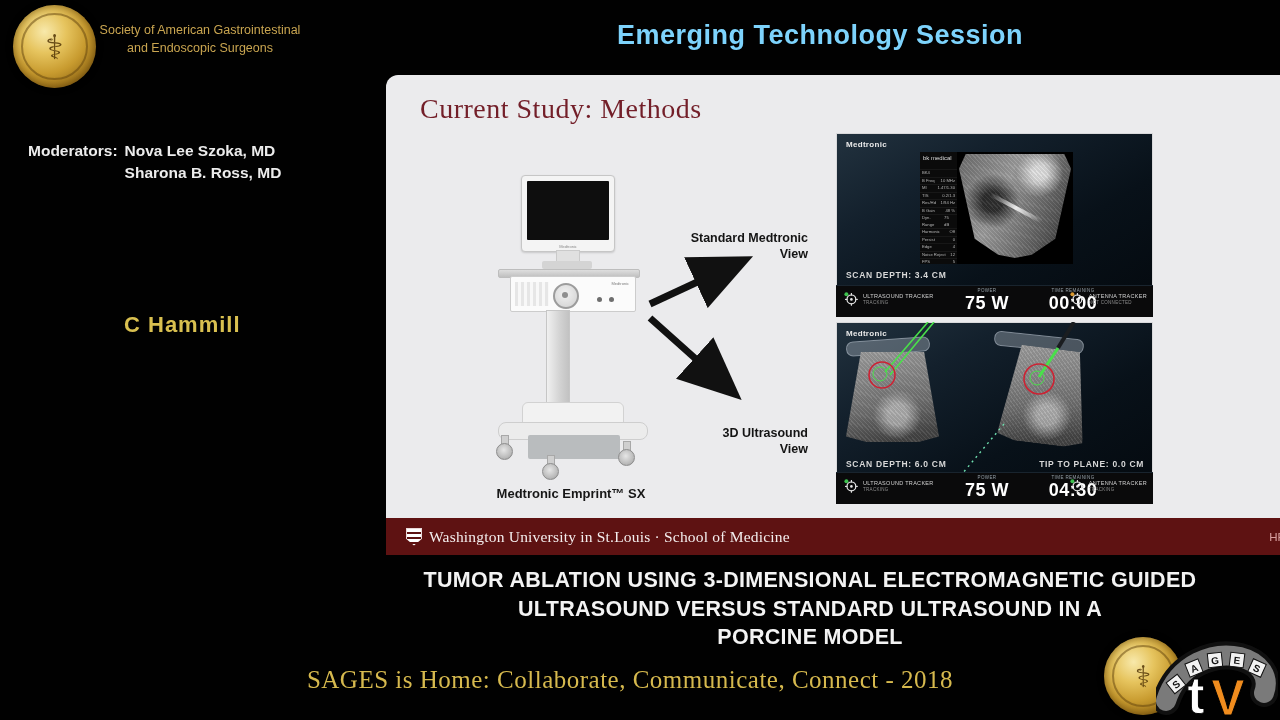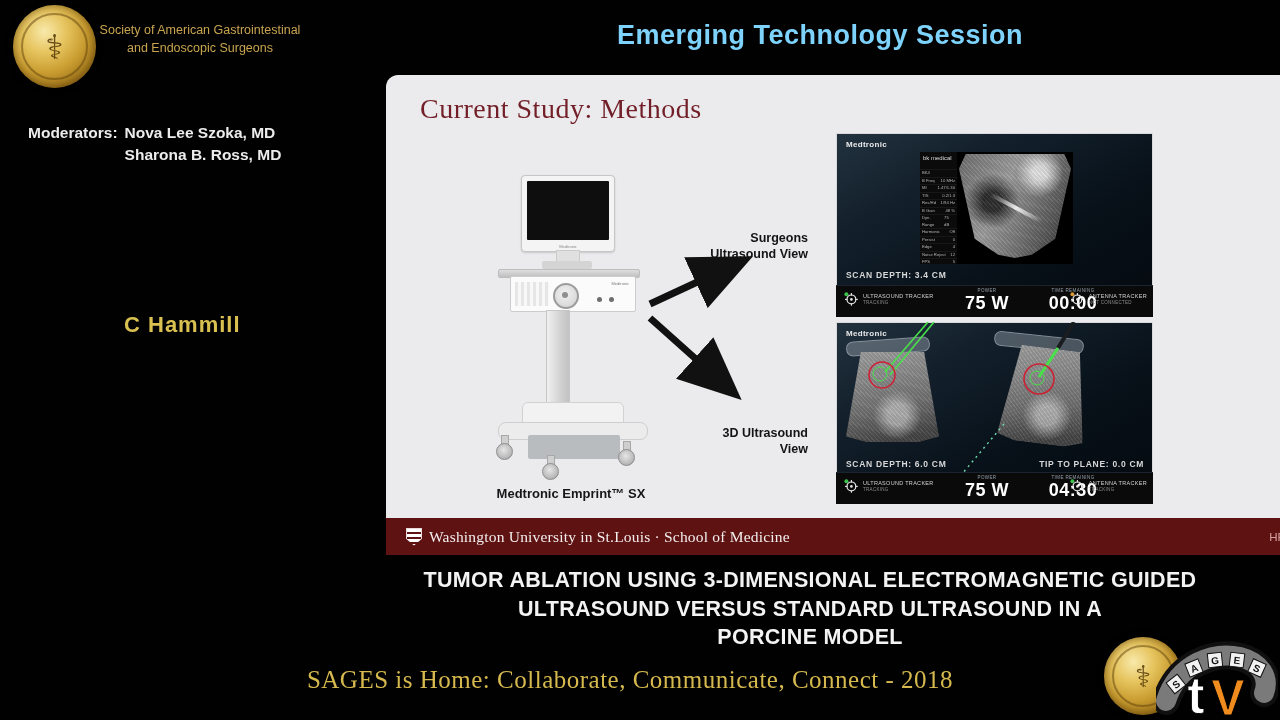--- a/index.html
+++ b/index.html
@@ -127,21 +127,21 @@
   <div class="medallion abs" style="left:13px;top:5px;width:83px;height:83px;">
     <span class="glyph">⚕</span>
   </div>
   <div class="society abs" style="left:98px;top:22px;width:204px;">
     <div>Society of American Gastrointestinal</div>
     <div>and Endoscopic Surgeons</div>
   </div>
 
   <div class="session-title abs" style="left:430px;top:20px;width:780px;">Emerging Technology Session</div>
 
-  <div class="moderators abs" style="left:28px;top:122px;">
+  <div class="moderators abs" style="left:28px;top:140px;">
     <span>Moderators:</span>
     <span>
       <div>Nova Lee Szoka, MD</div>
       <div>Sharona B. Ross, MD</div>
     </span>
   </div>
 
   <div class="presenter abs" style="left:124px;top:312px;">C Hammill</div>
 
   <div class="slide">
@@ -183,21 +183,21 @@
 
     <svg class="abs" style="left:0;top:0;" width="851" height="480">
       <defs>
         <marker id="ah" markerWidth="9" markerHeight="8" refX="6" refY="4" orient="auto">
           <polygon points="0 0, 9 4, 0 8" fill="#111"></polygon>
         </marker>
       </defs>
       <line x1="264" y1="229" x2="348" y2="190" stroke="#111" stroke-width="7" marker-end="url(#ah)"></line>
       <line x1="264" y1="243" x2="340" y2="311" stroke="#111" stroke-width="7" marker-end="url(#ah)"></line>
     </svg>
-    <div class="arrow-label" style="left:296px;top:156px;width:126px;">Surgeons Ultrasound View</div>
+    <div class="arrow-label" style="left:296px;top:156px;width:126px;">Standard Medtronic View</div>
     <div class="arrow-label" style="left:312px;top:330px;width:110px;margin-top:21px;">3D Ultrasound View</div>
 
     <div class="usscreen" style="top:58px;height:184px;">
       <div class="brand">Medtronic</div>
       <div class="img-area">
         <div class="fan1">
             <div class="speckle"></div>
           </div>
         <div class="bkcol">
           <div class="bkname">bk medical</div>

